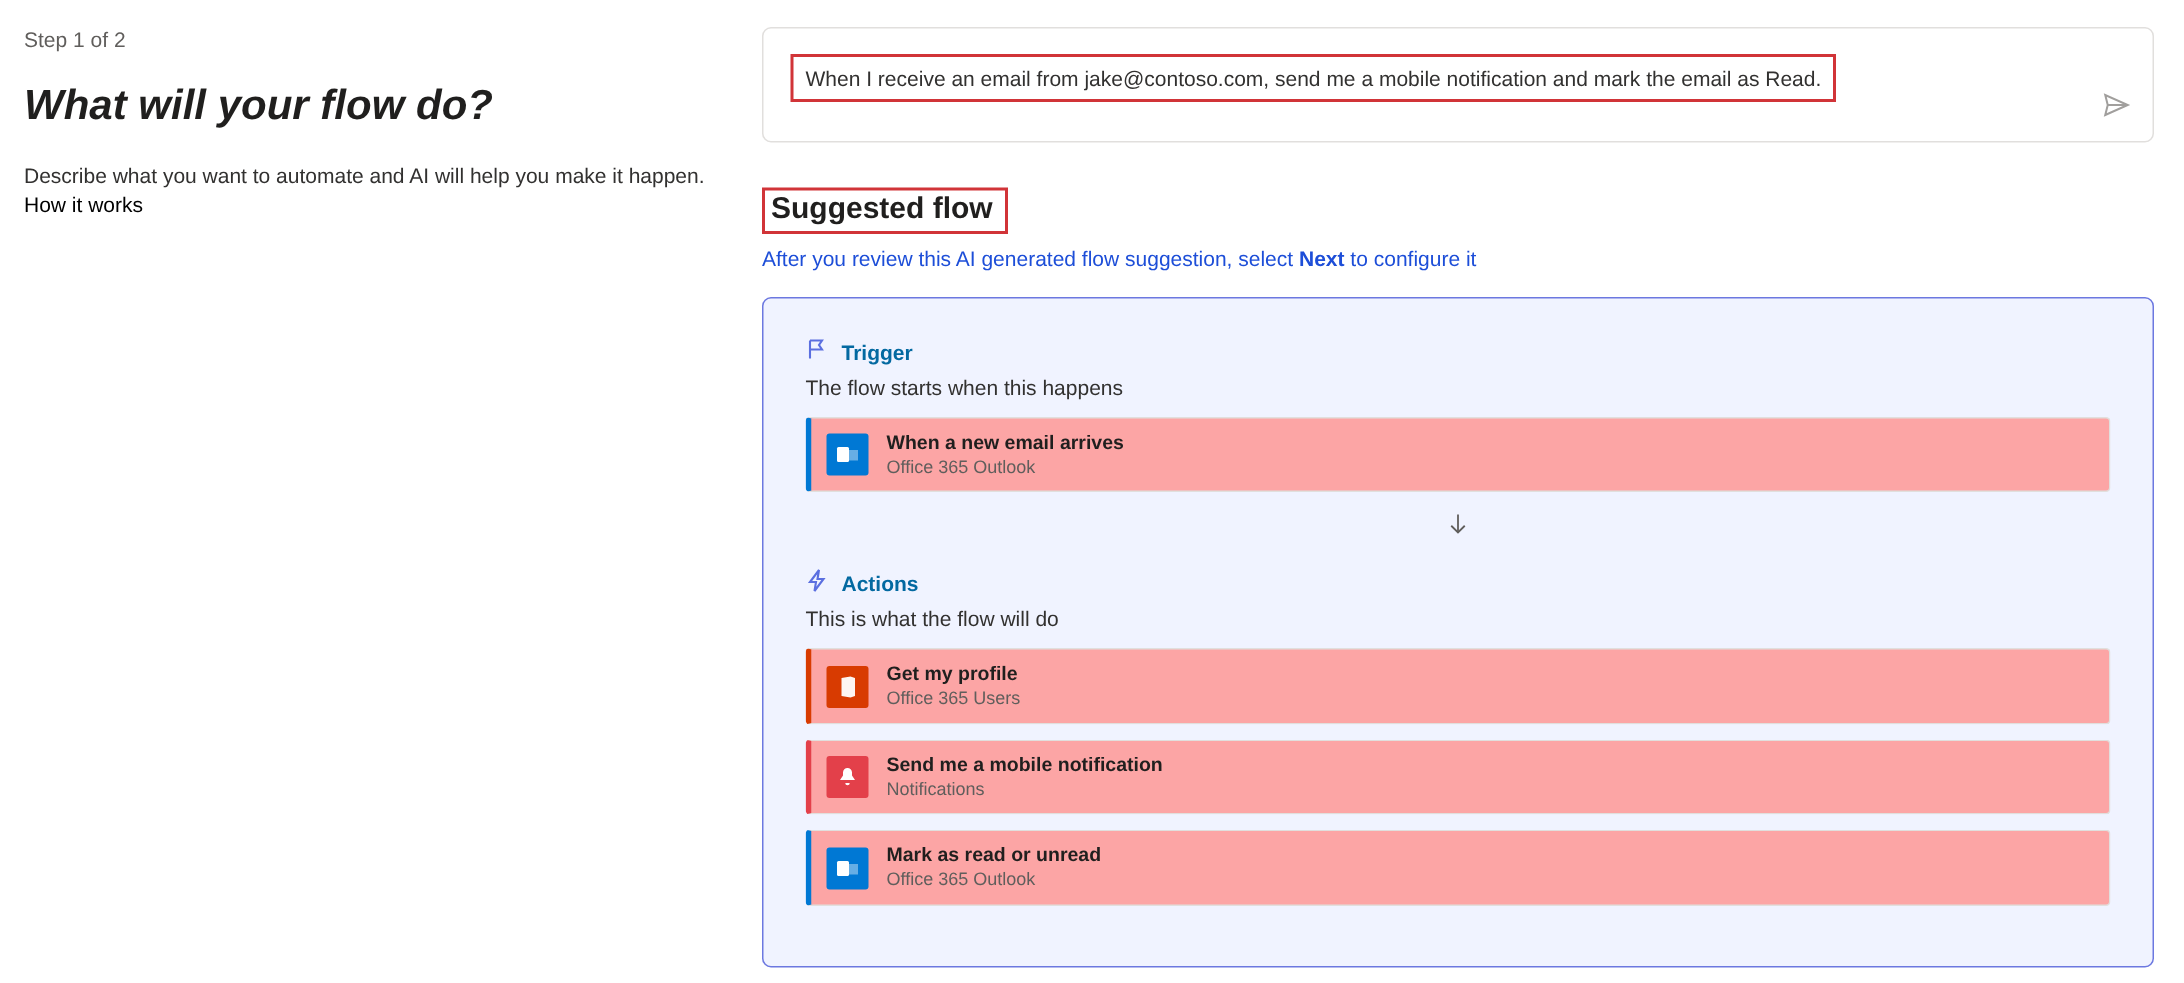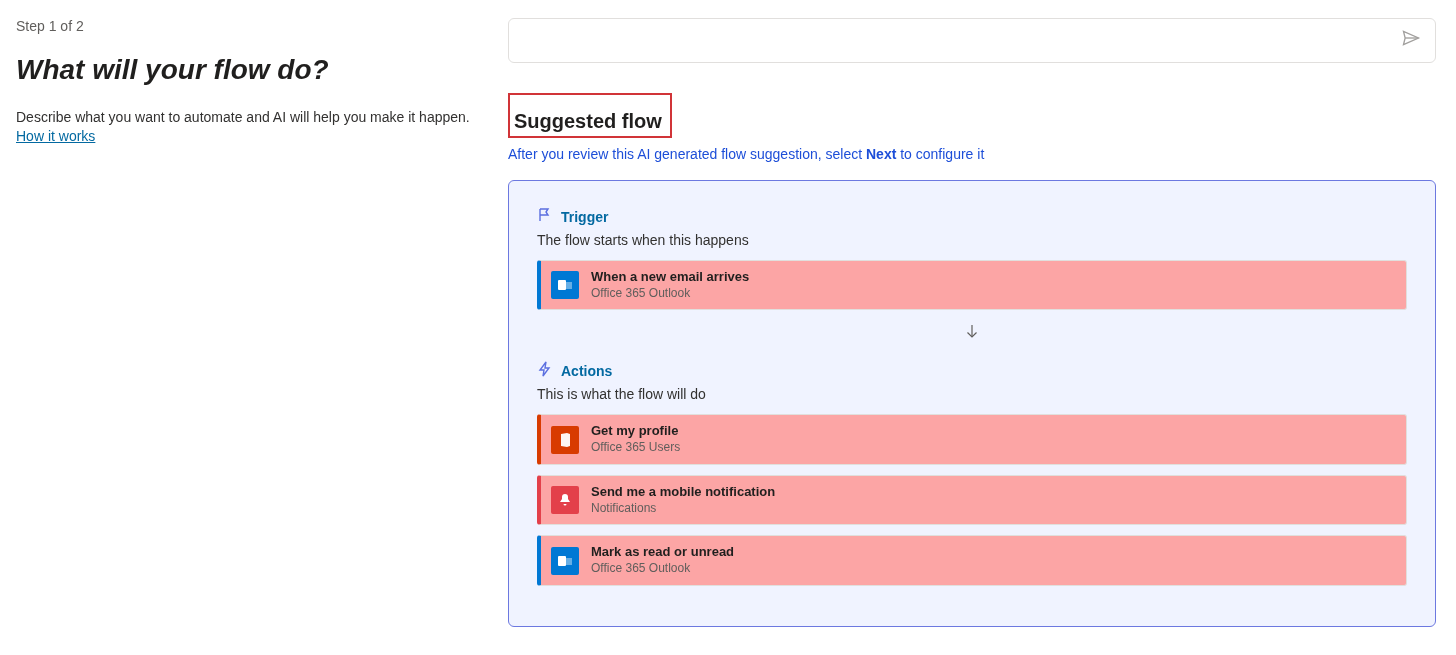--- a/index.html
+++ b/index.html
@@ -31,22 +31,21 @@
     color: #201f1e;
     margin-bottom: 22px;
     font-style: italic;
   }
   .description {
     font-size: 14px;
     color: #323130;
     line-height: 1.4;
   }
   .link {
-    color: #0369a1;
-    text-decoration: underline;
+    color: #000000;
     cursor: pointer;
     display: inline-block;
   }
   .right-panel {
     flex: 1;
     padding: 18px 20px 12px 18px;
   }
   .prompt-box {
     border: 1px solid #e1dfdd;
     border-radius: 6px;
@@ -66,21 +65,21 @@
     right: 14px;
     bottom: 14px;
     width: 20px;
     height: 20px;
     color: #a19f9d;
     cursor: pointer;
   }
   .suggested-title-wrap {
     display: inline-block;
     border: 2.5px solid #d13438;
-    padding: 15px 8px 3px 4px;
+    padding: 1px 8px 3px 4px;
     margin-bottom: 8px;
   }
   .suggested-title {
     font-size: 20px;
     font-weight: 600;
     color: #201f1e;
   }
   .review-text {
     font-size: 14px;
     color: #1d4ed8;
@@ -163,20 +162,21 @@
   <div class="left-panel">
     <div class="step-label">Step 1 of 2</div>
     <h1 class="main-title">What will your flow do?</h1>
     <p class="description">Describe what you want to automate and AI will help you make it happen.</p>
     <a class="link">How it works</a>
   </div>
 
   <div class="right-panel">
 
     <div class="prompt-box">
+      <span class="prompt-text-wrap">When I receive an email from jake@contoso.com, send me a mobile notification and mark the email as Read.</span>
       <span class="send-icon">
         <svg viewBox="0 0 24 24" width="20" height="20" fill="none" stroke="currentColor" stroke-width="1.6">
           <path d="M3 20l18-8L3 4l2 8-2 8z"></path>
           <line x1="5" y1="12" x2="21" y2="12"></line>
         </svg>
       </span>
     </div>
 
     <div class="suggested-title-wrap">
       <span class="suggested-title">Suggested flow</span>

